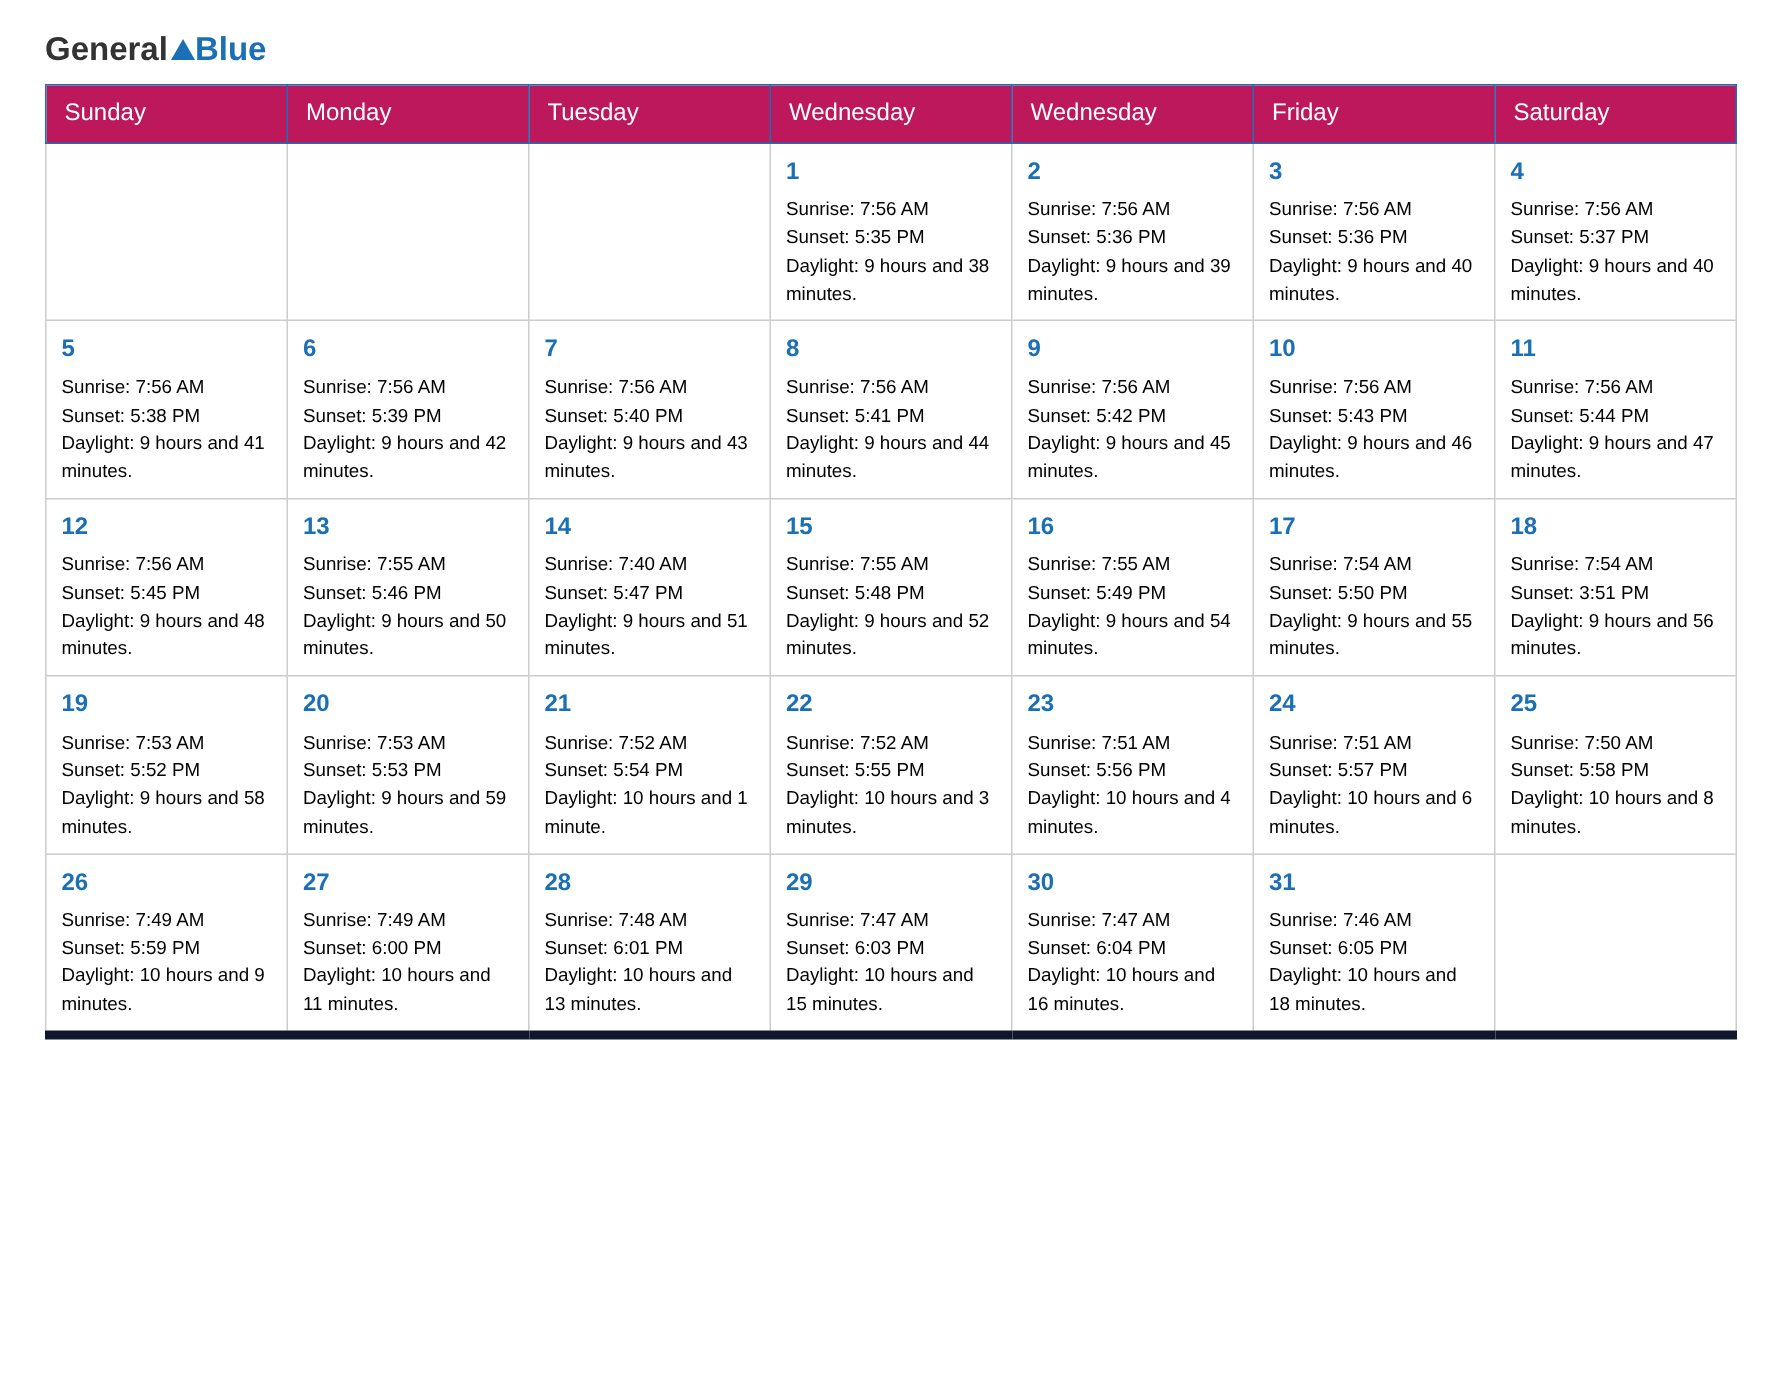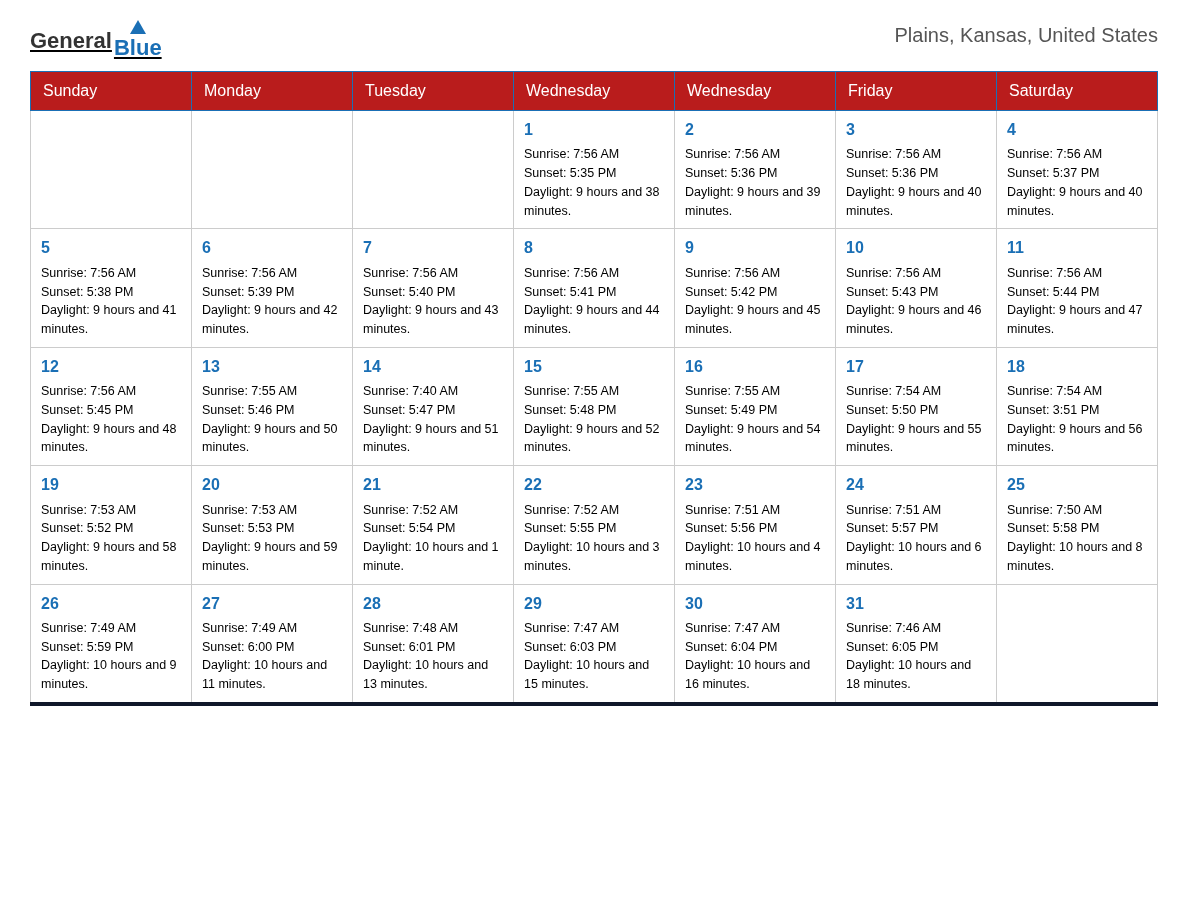--- a/index.html
+++ b/index.html
@@ -13,21 +13,20 @@
     .header {
       display: flex;
       justify-content: space-between;
       align-items: flex-start;
       margin-bottom: 10px;
     }
     .logo {
       display: flex;
       align-items: flex-end;
       gap: 4px;
-      text-decoration: underline;
     }
     .logo-text-general {
       font-size: 22px;
       font-weight: bold;
       color: #333;
     }
     .logo-text-blue {
       font-size: 22px;
       font-weight: bold;
       color: #1a6fb5;
@@ -45,21 +44,21 @@
       font-size: 20px;
       color: #555;
       margin-top: 4px;
     }
     .calendar-table {
       width: 100%;
       border-collapse: collapse;
       margin-top: 6px;
     }
     .calendar-table th {
-      background-color: #b91c1c;
+      background-color: #be185d;
       color: #fff;
       font-size: 16px;
       font-weight: normal;
       padding: 10px 12px;
       text-align: left;
       border: 1px solid #1a6fb5;
     }
     .calendar-table td {
       vertical-align: top;
       padding: 8px 10px;
@@ -79,38 +78,37 @@
     }
     .day-info {
       font-size: 12.5px;
       color: #000000;
       line-height: 1.5;
     }
     .empty-cell {
       background: #fff;
     }
     tr:last-child td {
-      border-bottom: 4px solid #0f172a;
+      border-bottom: 6px solid #0f172a;
     }
   </style>
 </head>
 <body>
 
 <div class="header">
   <div class="logo">
     <div style="display:flex;align-items:center;">
       <span class="logo-text-general">General</span>
-      <div style="display:flex;flex-direction:column;align-items:center;margin-left:2px;">
+      <div style="display:flex;flex-direction:row;align-items:center;margin-left:2px;">
         <div style="width:0;height:0;border-left:8px solid transparent;border-right:8px solid transparent;border-bottom:14px solid #1a6fb5;margin-bottom:1px;"></div>
         <span class="logo-text-blue">Blue</span>
       </div>
     </div>
   </div>
   <div class="title-block">
-    <div class="location-title">Plains, Kansas, United States</div>
   </div>
 </div>
 
 <table class="calendar-table">
   <thead>
     <tr>
     <th>Sunday</th>
         <th>Monday</th>
         <th>Tuesday</th>
         <th>Wednesday</th>

